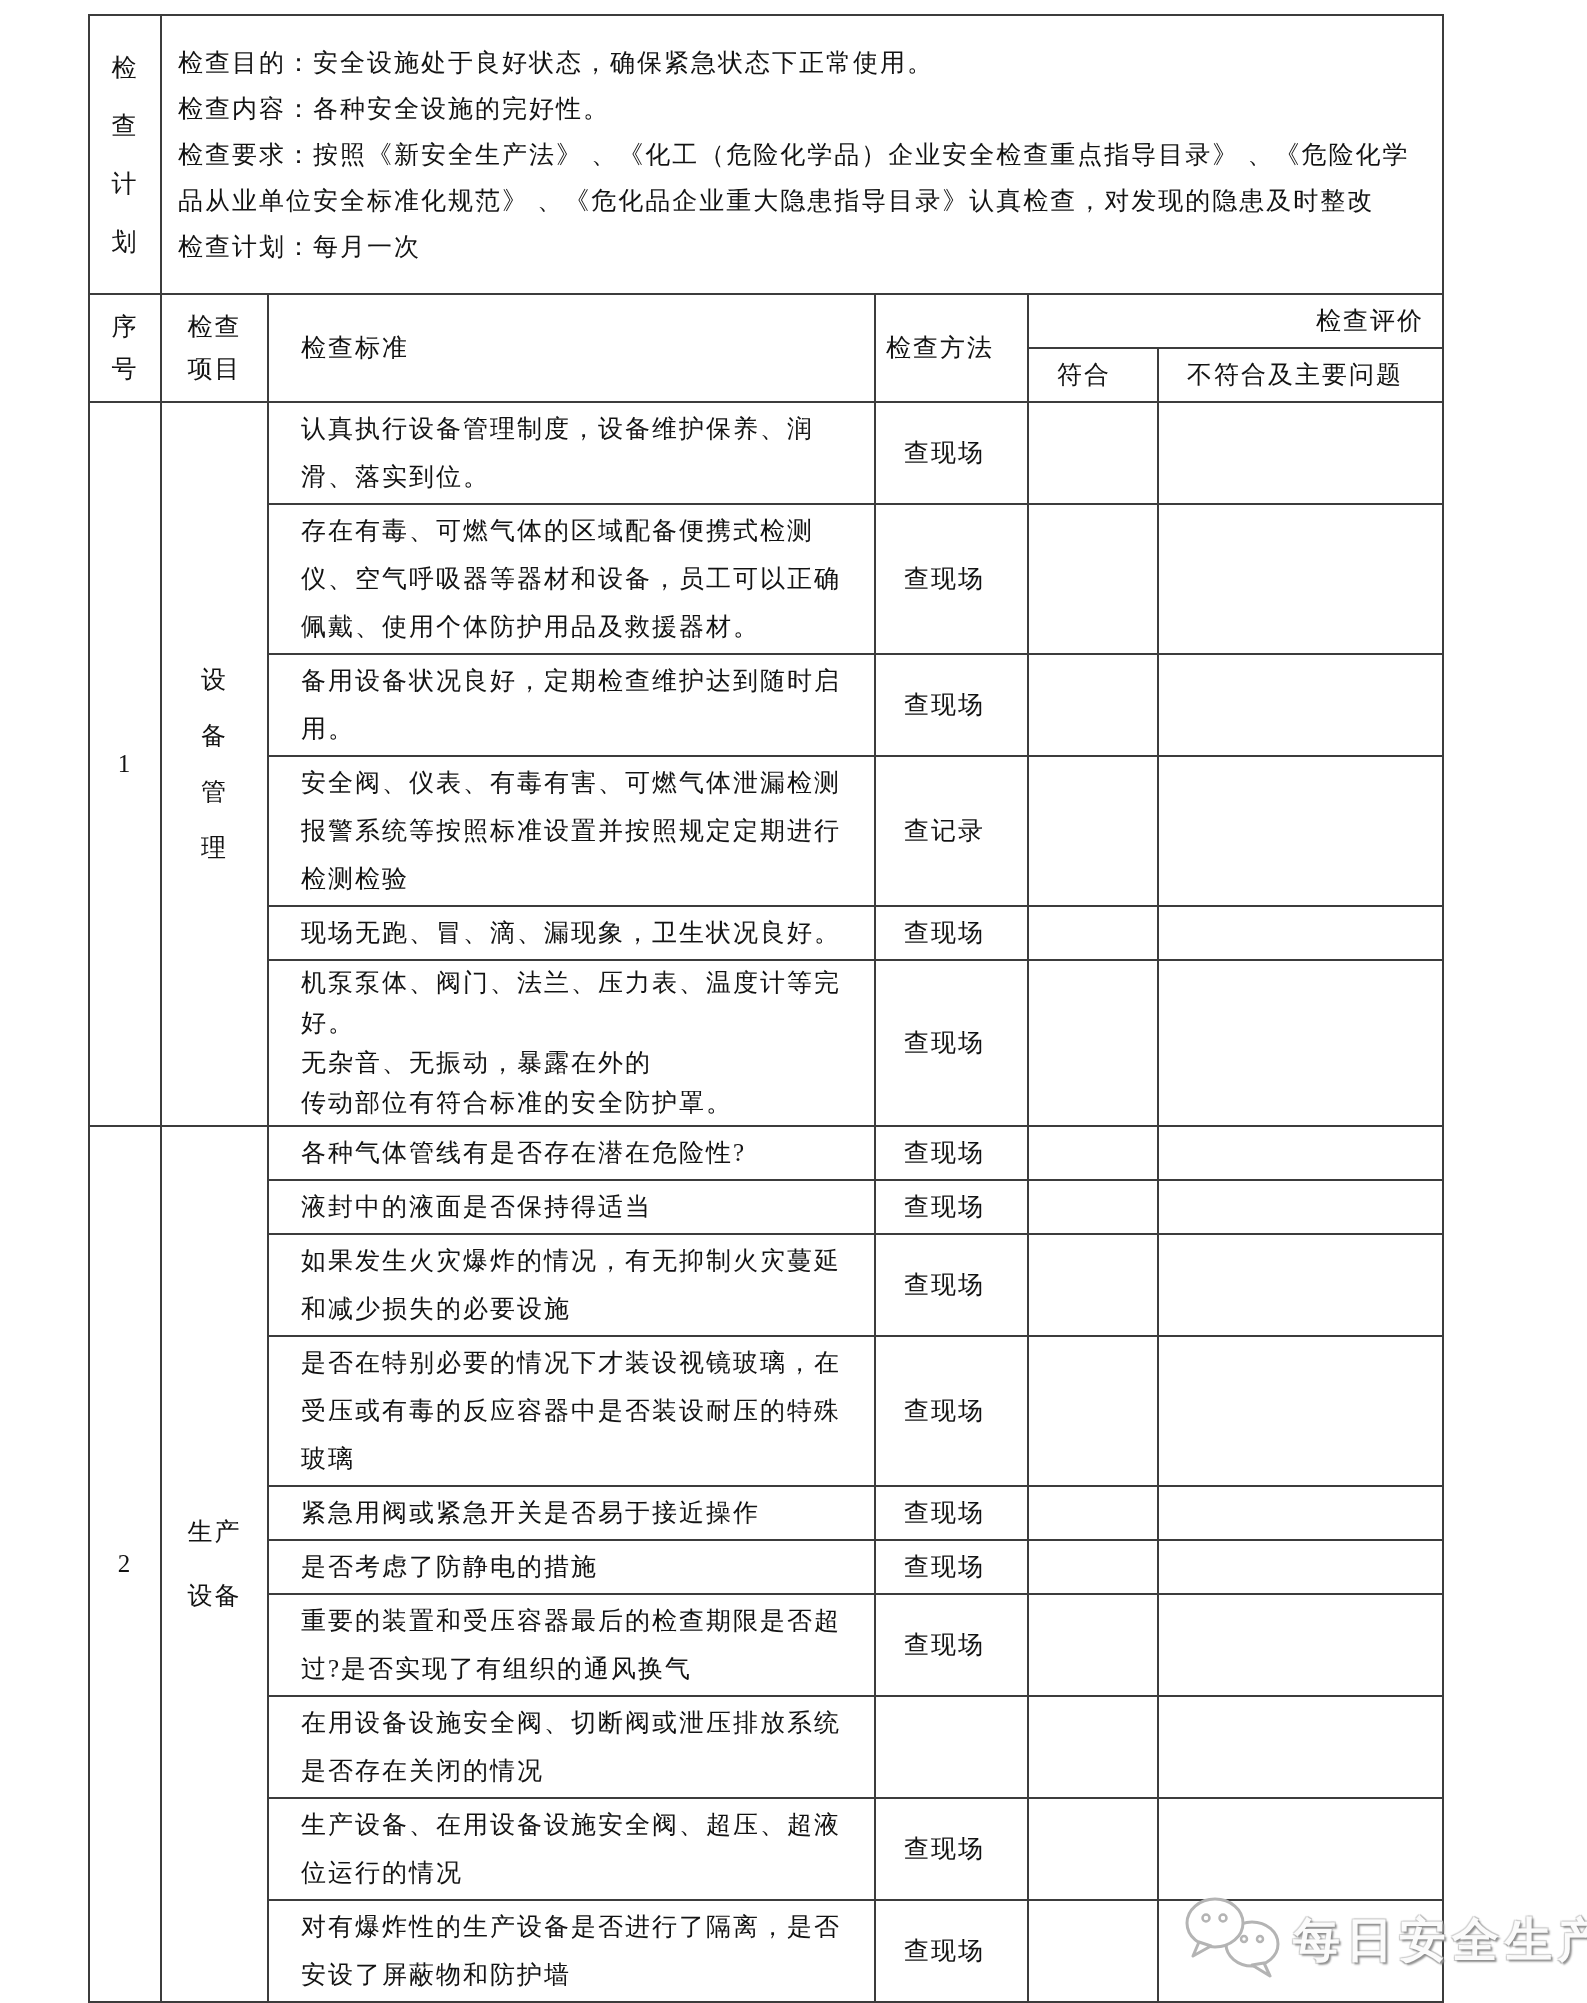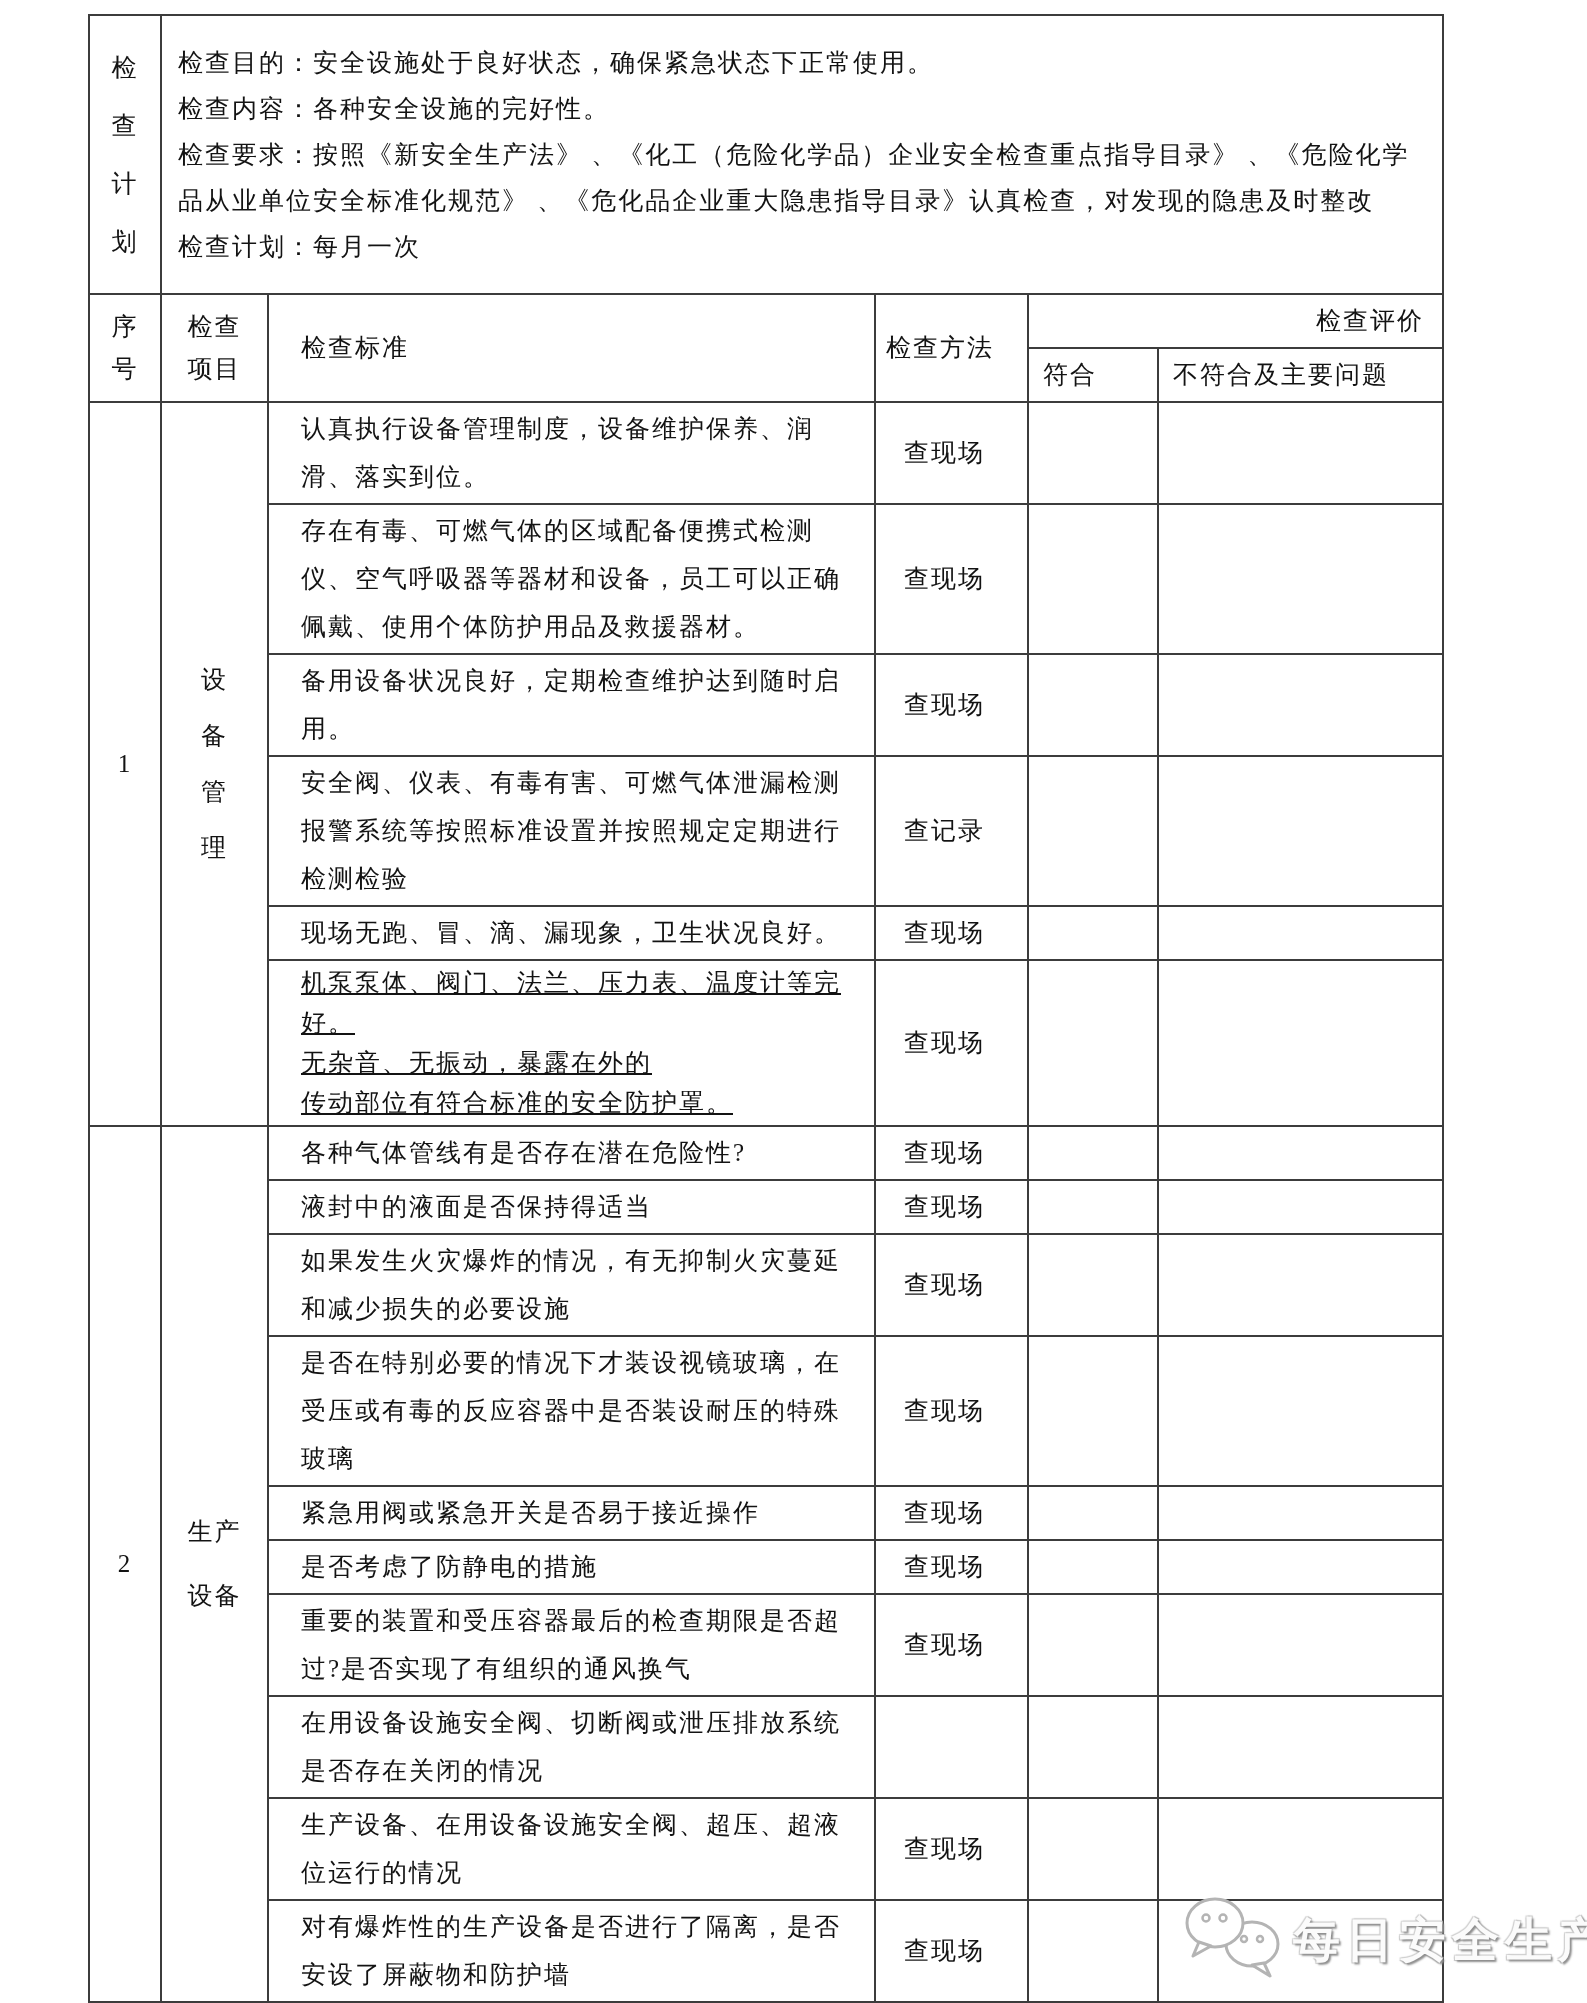--- a/index.html
+++ b/index.html
@@ -11,31 +11,31 @@
   table.doc{
     position:absolute;left:88px;top:14px;width:1354px;
     border-collapse:collapse;table-layout:fixed;
   }
   td{
     border:2px solid #3c3c3c;
     font-size:25px;letter-spacing:2px;line-height:48px;
     vertical-align:middle;padding:2px 18px;box-sizing:border-box;
     overflow:hidden;word-break:break-all;
   }
-  .pre{white-space:pre-line;text-decoration:underline;}
+  .pre{white-space:pre-line;}
   .plan-label{white-space:pre-line;text-align:center;line-height:58px;padding:2px;}
   .plan-content{padding:6px 16px;line-height:46px;vertical-align:middle;margin-left:48px;}
   .plan-content div{margin:0;}
   .hdr-seq,.hdr-item{white-space:pre-line;text-align:center;line-height:42px;padding:2px;}
   .num-cell{text-align:center;padding:2px;}
   .item-cell{white-space:pre-line;text-align:center;line-height:56px;padding:2px;}
   .std-cell{padding:2px 32px;}
   .mth-cell{padding:2px 8px 2px 28px;}
   .eval-cell{text-align:right;}
-  .sub-cell{padding:2px 14px;}
+  .sub-cell{padding:2px 28px;}
   .watermark{
     position:absolute;left:1182px;top:1894px;z-index:5;
     display:flex;align-items:center;gap:6px;
   }
   .wm-text{
     font-family:"Liberation Sans","DejaVu Sans",sans-serif;
     font-size:47px;font-weight:bold;letter-spacing:6px;
     color:#fbfbfb;
     text-shadow:2px 2px 2px #8f8f8f,-1px -1px 1px #d2d2d2,1px -1px 1px #c0c0c0,-1px 1px 1px #c0c0c0;
     white-space:nowrap;

